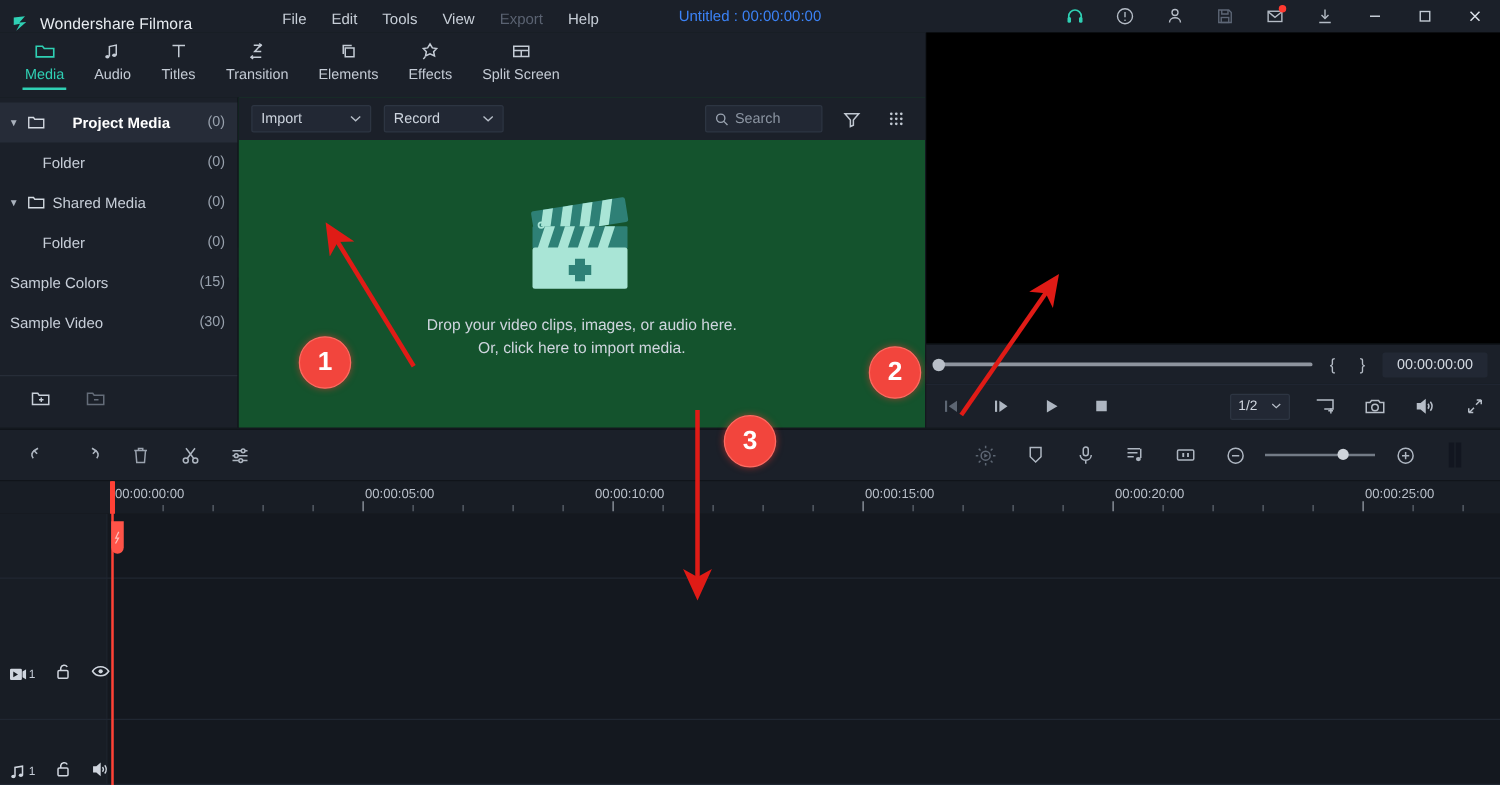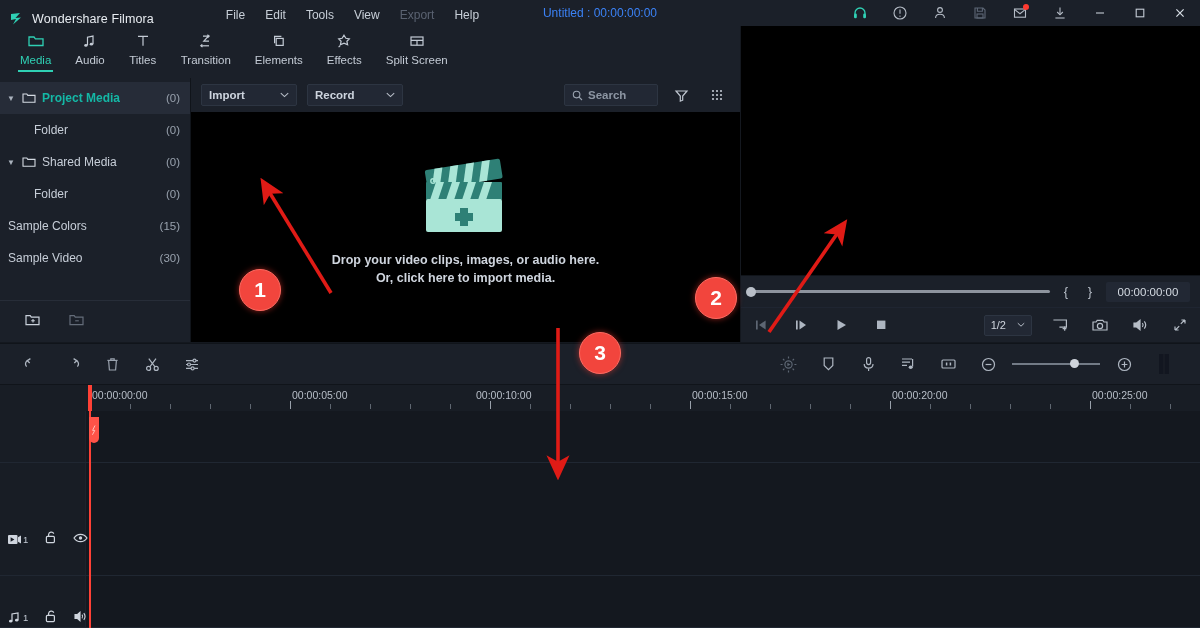--- a/index.html
+++ b/index.html
@@ -78,43 +78,42 @@
     background: #1b2029; padding-top: 4px;
   }
   .tree-row {
     height: 32px; display: flex; align-items: center; color: #c7ced8; font-size: 12px;
     padding-right: 10px;
   }
   .tree-row.sel { background: #262c38; }
   .tree-row .caret { width: 22px; text-align: center; color: #aab2bd; font-size: 8px; }
   .tree-row .fico { width: 20px; display: flex; align-items: center; }
   .tree-row .tname { flex: 1; }
-  .tree-row.bold .tname { font-weight: bold; color: #14b8a6; }
+  .tree-row.bold .tname { font-weight: bold; color: #ffffff; margin-left: 16px; }
   .tree-row .cnt { color: #98a1ad; font-size: 11.5px; }
   .indent-2 { padding-left: 34px; }
   .indent-1 { padding-left: 8px; }
 
   .sb-foot {
     position: absolute; left: 0; top: 300px; width: 190px; height: 42px;
     background: #1b2029; border-top: 1px solid #272d38;
     display: flex; align-items: center; gap: 26px; padding-left: 24px;
   }
   .collapse-arrow {
     position: absolute; left: 190px; top: 198px; width: 9px; height: 24px;
     background: #1b2029; display: flex; align-items: center; justify-content: center;
   }
   .sb-divider {
     position: absolute; left: 190px; top: 78px; width: 1px; height: 264px; background: #10141a;
   }
 
   
   .mediapanel {
     position: absolute; left: 191px; top: 78px; width: 549px; height: 264px;
-    background: #000000;
-    font-weight: bold;
+    background: #14532d;
   }
   .mp-toolbar {
     height: 34px; display: flex; align-items: center; padding: 0 10px; gap: 10px;
     background: #1b2029;
   }
   .dd {
     width: 96px; height: 22px; background: #222834; border: 1px solid #2d3542; border-radius: 2px;
     display: flex; align-items: center; justify-content: space-between; padding: 0 7px;
     color: #cdd4de; font-size: 11.5px;
   }

